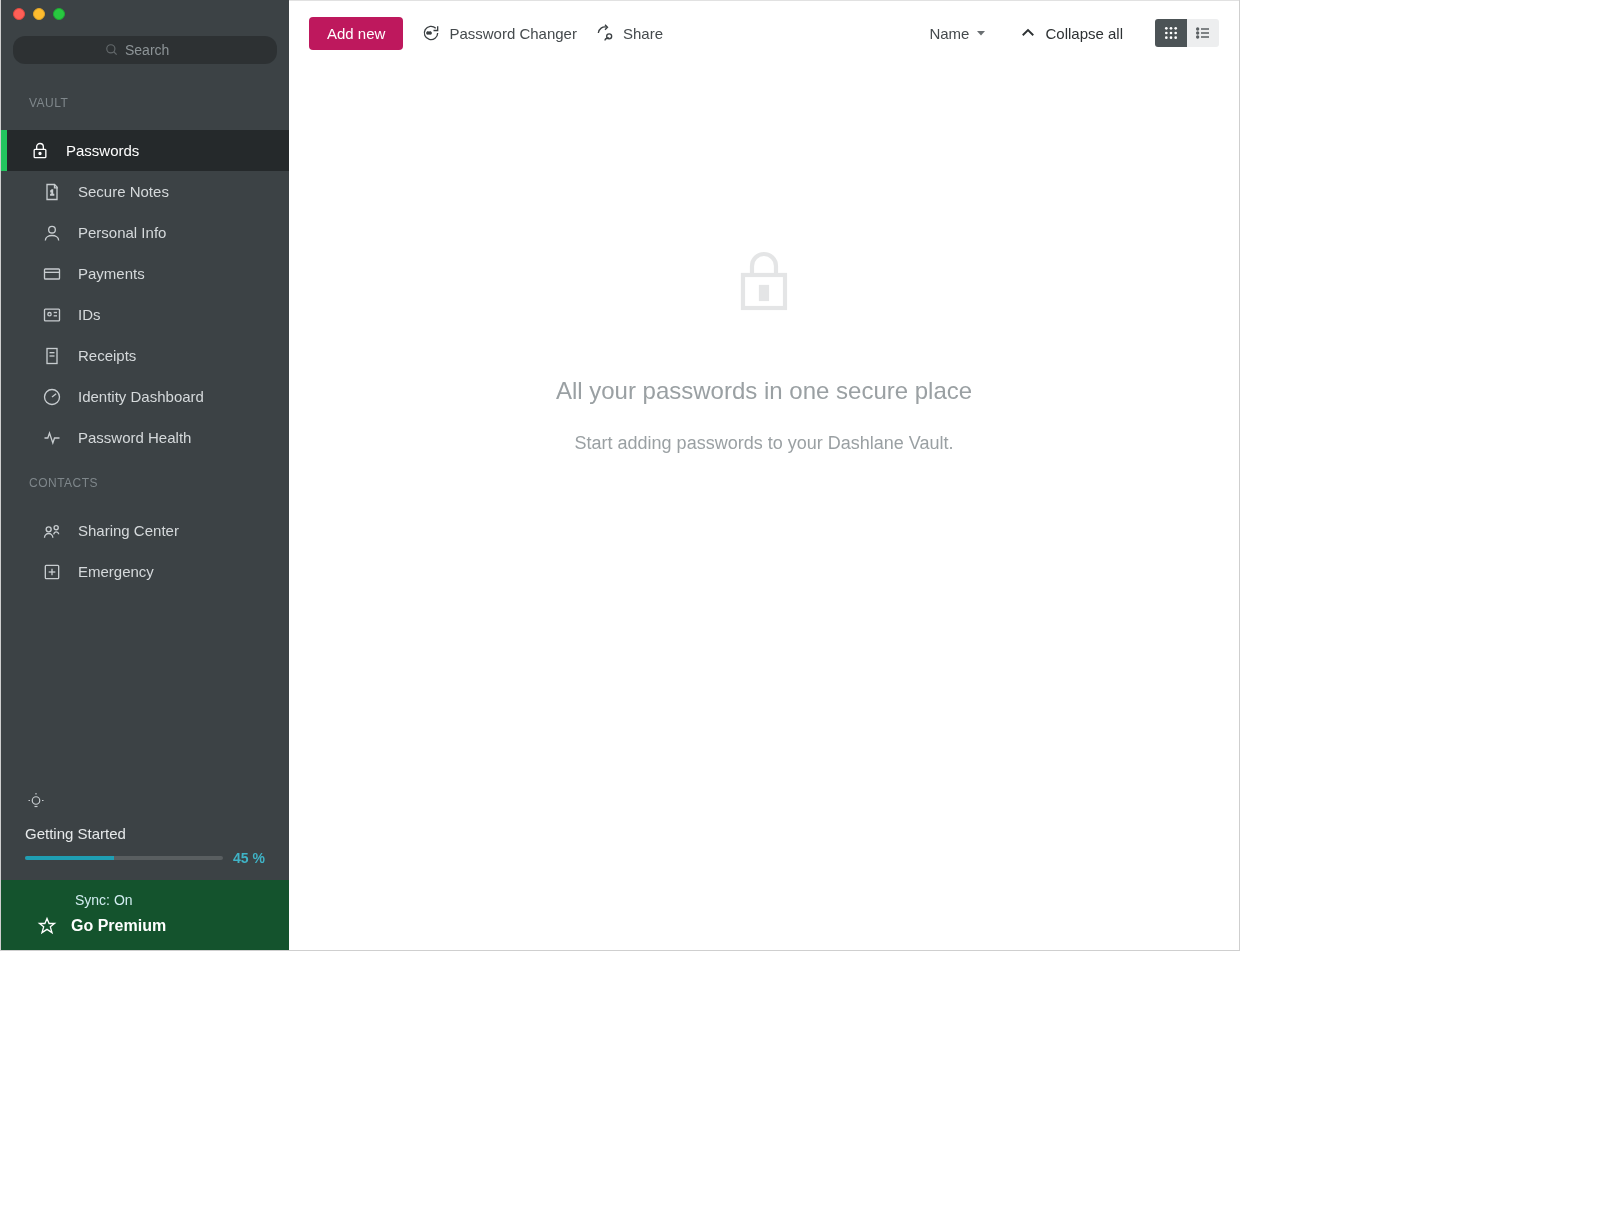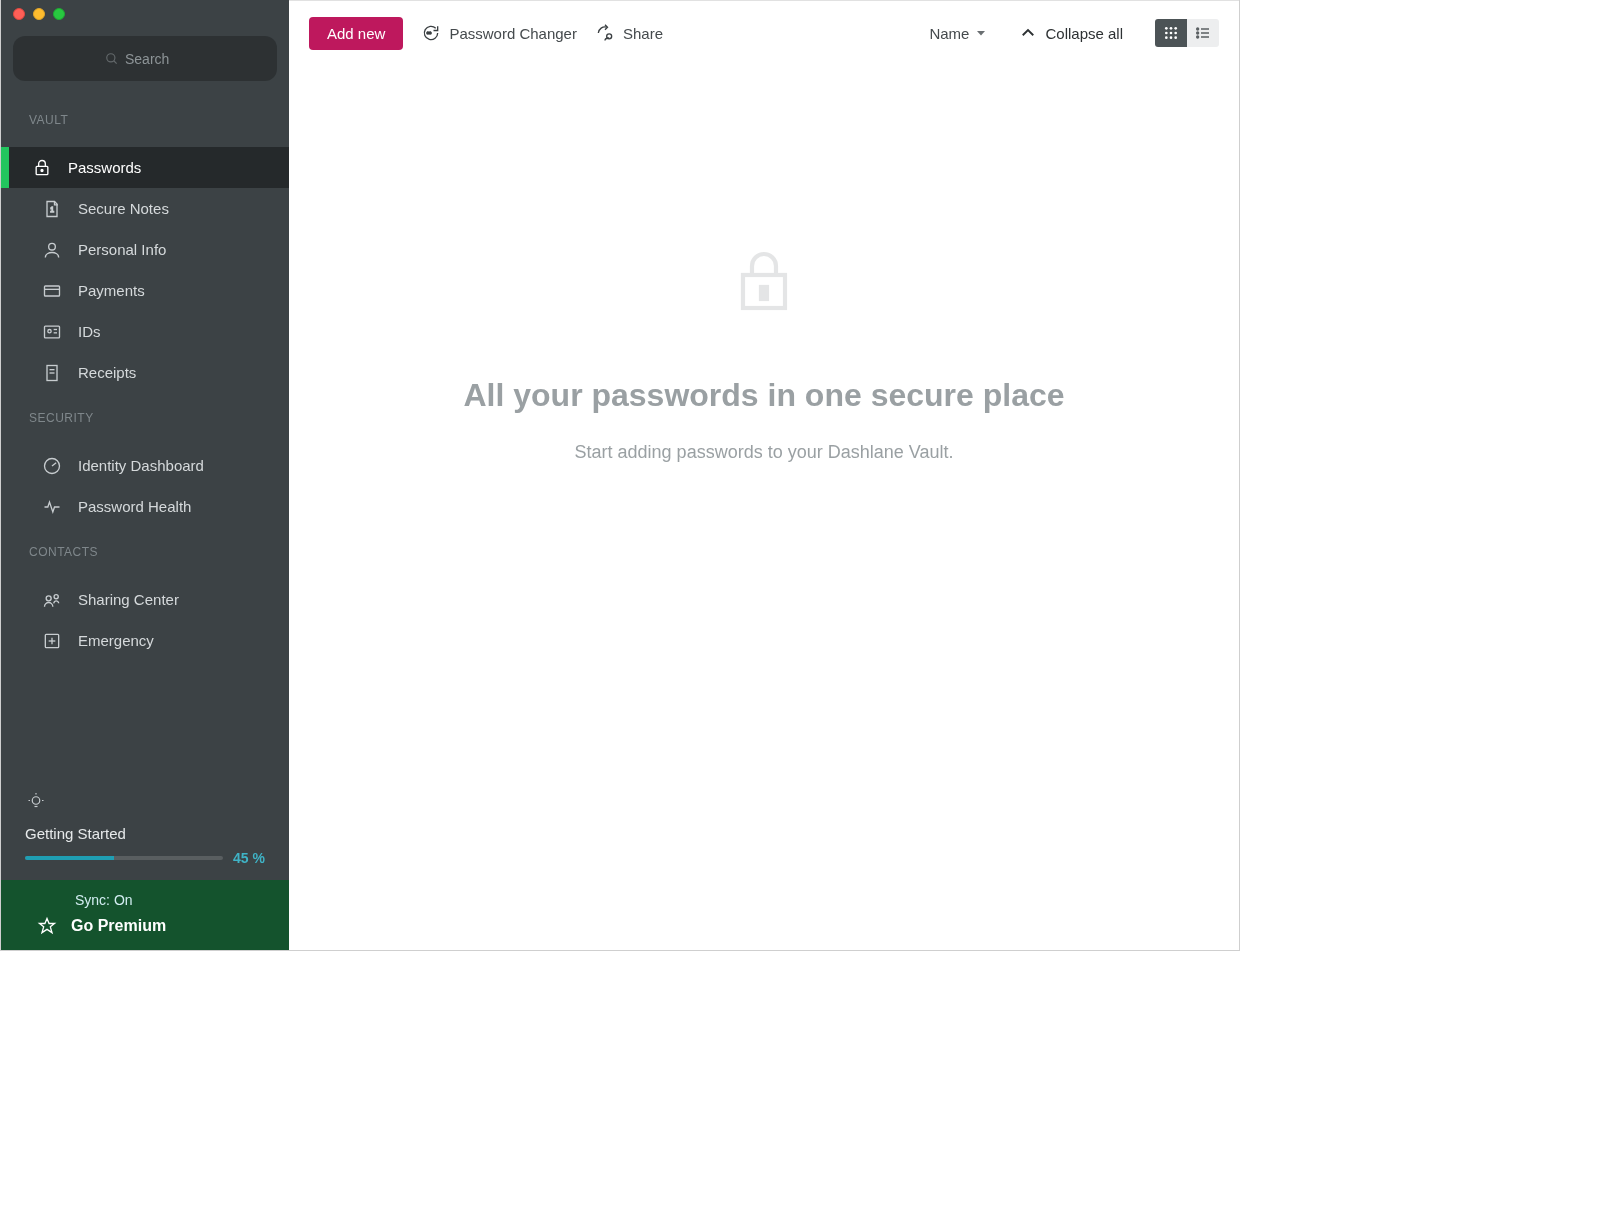--- a/index.html
+++ b/index.html
@@ -36,21 +36,21 @@
 .light { width: 12px; height: 12px; border-radius: 50%; }
 .light.red { background: #ff5f57; border: 0.5px solid #e1483f; }
 .light.yellow { background: #febc2e; border: 0.5px solid #e0a528; }
 .light.green { background: #28c840; border: 0.5px solid #1faa33; }
 .search-wrap { padding: 8px 12px 14px 12px; }
 .search {
   display: flex;
   align-items: center;
   background: rgba(0,0,0,0.25);
   border-radius: 12px;
-  height: 45px;
+  height: 28px;
   justify-content: center;
   gap: 6px;
 }
 .search .icon { width: 14px; height: 14px; opacity: 0.55; }
 .search-input {
   background: transparent; border: none; outline: none;
   color: #bbb; font-size: 14px; width: 60px;
 }
 .search-input::placeholder { color: #8d9497; }
 .section-label {
@@ -65,21 +65,21 @@
   height: 41px;
   padding-left: 41px;
   gap: 16px;
   cursor: pointer;
   color: #d5d9db;
   font-size: 15px;
 }
 .nav-item.active {
   background: #25292b;
   color: #fff;
-  border-left: 8px solid #22c55e;
+  border-left: 6px solid #22c55e;
   padding-left: 23px;
 }
 .nav-item .icon { width: 20px; height: 20px; flex-shrink: 0; }
 .sidebar-footer {
   margin-top: auto;
 }
 .getting-started {
   padding: 14px 24px 14px 24px;
   display: flex;
   gap: 14px;
@@ -142,21 +142,21 @@
   width: 32px; height: 28px; display:flex; align-items:center; justify-content:center; cursor:pointer;
 }
 .view-btn.grid { background:#4c5356; }
 .view-btn.list { background:#edeeef; }
 
 .empty-state {
   flex:1; display:flex; flex-direction:column; align-items:center; justify-content:flex-start;
   padding-top: 180px;
 }
 .empty-icon { margin-bottom: 60px; opacity: 0.35; }
-.empty-title { font-size: 32px; color:#9aa0a3; font-weight:700; margin-bottom: 28px; }
+.empty-title { font-size: 24px; color:#9aa0a3; font-weight:400; margin-bottom: 28px; }
 .empty-sub { font-size: 18px; color:#9aa0a3; }
 svg { display:block; }
 </style>
 </head>
 <body>
 
 <div class="window-frame">
   <div class="sidebar">
     <div class="traffic-lights">
       <div class="light red"></div>
@@ -230,21 +230,20 @@
       <span class="icon">
         <svg viewBox="0 0 24 24" fill="none" stroke="#c7cccf" stroke-width="1.6">
             <rect x="6" y="3" width="12" height="18"></rect>
             <line x1="9" y1="8" x2="15" y2="8"></line>
             <line x1="9" y1="12" x2="15" y2="12"></line>
           </svg>
       </span>
       <span>Receipts</span>
     </div>
 
-    <div class="section-label">SECURITY</div>
     <div class="nav-item">
       <span class="icon">
         <svg viewBox="0 0 24 24" fill="none" stroke="#c7cccf" stroke-width="1.6">
             <circle cx="12" cy="12" r="9"></circle>
             <path d="M12 12l5-4"></path>
           </svg>
       </span>
       <span>Identity Dashboard</span>
     </div>
     <div class="nav-item">

